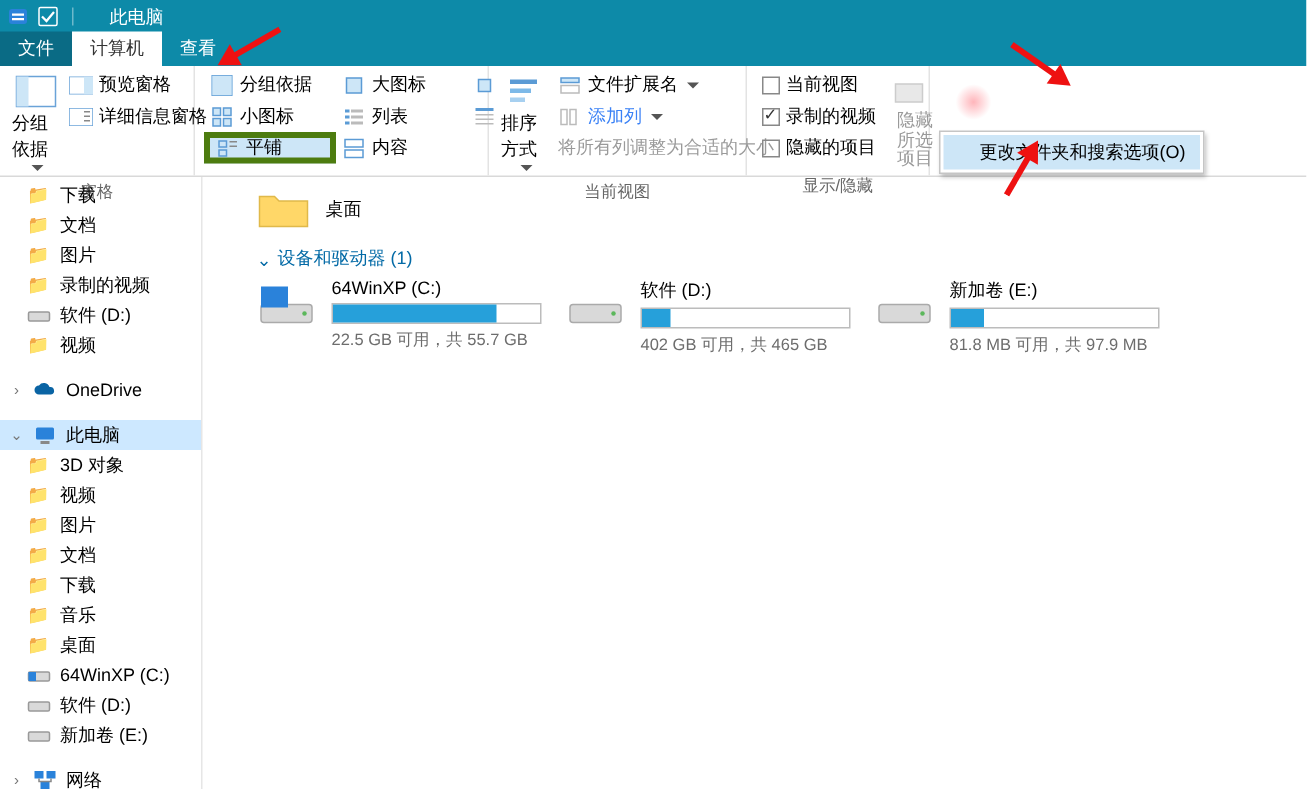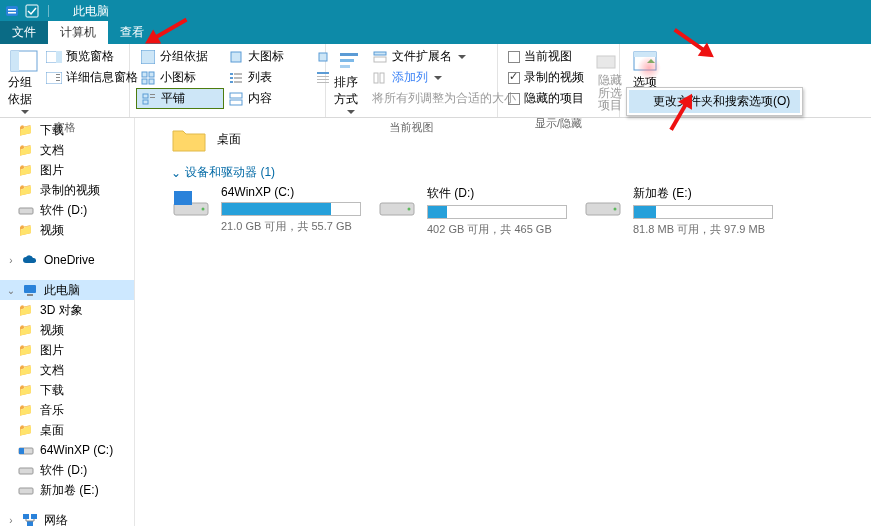--- a/index.html
+++ b/index.html
@@ -19,21 +19,21 @@
 .rgroup { border-right: 1px solid #e3e3e3; padding: 2px 6px 0 6px; display: flex; flex-direction: column; }
 .rgroup .body { flex: 1; display: flex; }
 .rgroup .label { text-align: center; color: #666; padding: 2px 0; font-size: 11px; }
 
 .bigbtn { display: flex; flex-direction: column; align-items: center; justify-content: center; width: 50px; padding: 2px; }
 .bigbtn .ic { width: 32px; height: 26px; display: flex; align-items: center; justify-content: center; }
 .col { display: flex; flex-direction: column; justify-content: flex-start; }
 .smrow { display: flex; align-items: center; height: 21px; padding: 0 4px; white-space: nowrap; gap: 4px; }
 .smrow .ic { width: 16px; height: 16px; display: inline-flex; align-items: center; justify-content: center; }
 .layout-col .smrow { width: 88px; }
-.layout-col .smrow.sel { background: #cde6f7; border: 1px solid #4d7c0f; height: 21px; }
+.layout-col .smrow.sel { background: #cde6f7; border: 4px solid #4d7c0f; height: 21px; }
 
 .chk { width: 12px; height: 12px; border: 1px solid #888; display: inline-block; position: relative; }
 .chk.on::after { content: "✓"; position: absolute; top: -3px; left: 0; font-size: 11px; color: #333; }
 
 .menu { position: absolute; left: 626px; top: 87px; background: #fff; border: 1px solid #c5c5c5; box-shadow: 1px 2px 3px rgba(0,0,0,0.25); padding: 2px; }
 .menu .mi { padding: 3px 10px 3px 24px; white-space: nowrap; }
 .menu .mi.hover { background: #cde6f7; }
 
 .container { display: flex; height: calc(100% - 118px); }
 .sidebar { width: 135px; border-right: 1px solid #e6e6e6; overflow-y: auto; padding-top: 2px; }
@@ -286,33 +286,20 @@
             </svg>
           </span>
         <span style="white-space:pre-line;text-align:right;line-height:1.05">隐藏
 所选项目</span>
       </div>
     </div>
     <div class="label">显示/隐藏</div>
   </div>
 
   <div class="rgroup" style="width:50px;border-right:none">
-    <div class="body">
-      <div class="bigbtn">
-        <span class="ic">
-            <svg width="26" height="22">
-              <rect x="2" y="2" width="22" height="18" fill="#fff" stroke="#5b9bd5"></rect>
-              <rect x="2" y="2" width="22" height="5" fill="#cde6f7"></rect>
-              <path d="M15 13 l4 -4 l4 4" fill="#5cb85c"></path>
-            </svg>
-          </span>
-        <span>选项</span>
-        <span class="caret-d"></span>
-      </div>
-    </div>
     <div class="label">&nbsp;</div>
   </div>
 </div>
 
 <div class="pink-circle"></div>
 
 <div class="menu">
   <div class="mi hover">
     <span>更改文件夹和搜索选项(O)</span>
   </div>
@@ -462,21 +449,21 @@
               <rect x="3" y="16" width="34" height="12" rx="2" fill="#d9d9d9" stroke="#aaa"></rect>
               <rect x="3" y="4" width="18" height="14" fill="#2a82da"></rect>
               <circle cx="32" cy="22" r="1.5" fill="#5cb85c"></circle>
             </svg>
      </span>
      <div class="drive-info">
        <div>64WinXP (C:)</div>
        <div class="bar">
               <div class="fill" style="width:79%"></div>
             </div>
-       <div class="sub">21.0 GB 可用，共 55.7 GB</div>
+       <div class="sub">22.5 GB 可用，共 55.7 GB</div>
      </div>
    </div>
         <div class="drive">
      <span class="drive-ic">
        <svg width="40" height="30">
               <rect x="3" y="16" width="34" height="12" rx="2" fill="#d9d9d9" stroke="#aaa"></rect>
               <circle cx="32" cy="22" r="1.5" fill="#5cb85c"></circle>
             </svg>
      </span>
      <div class="drive-info">

